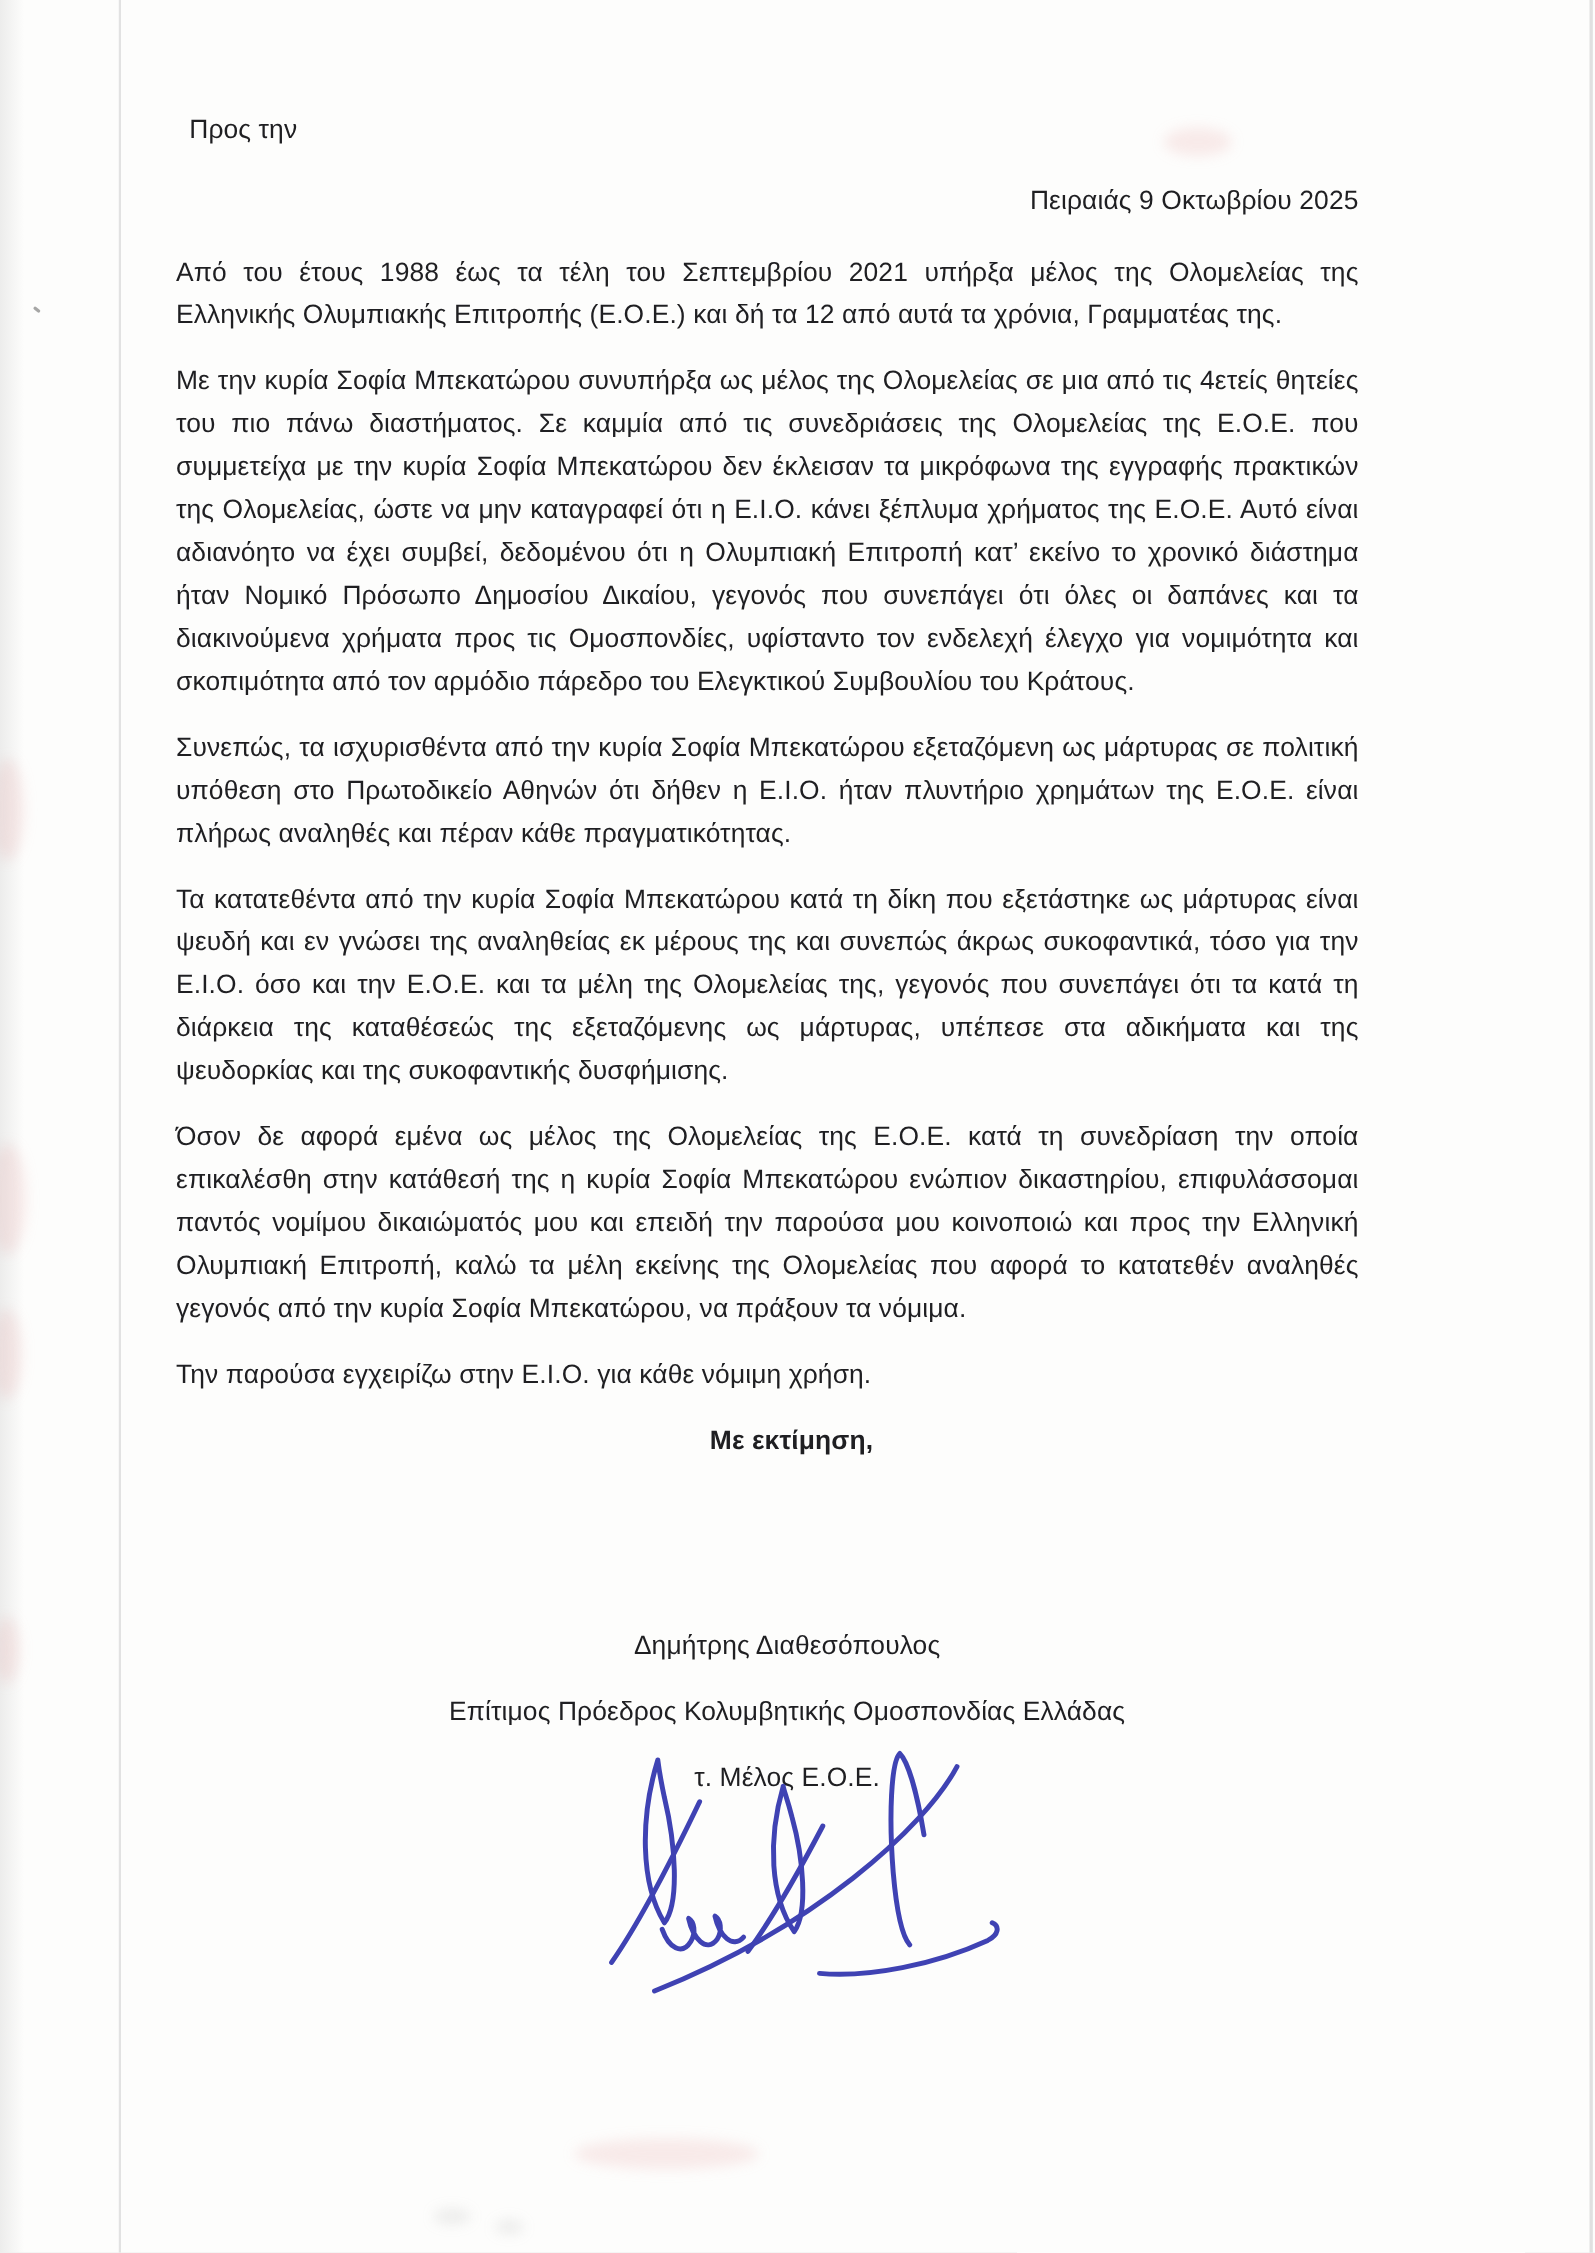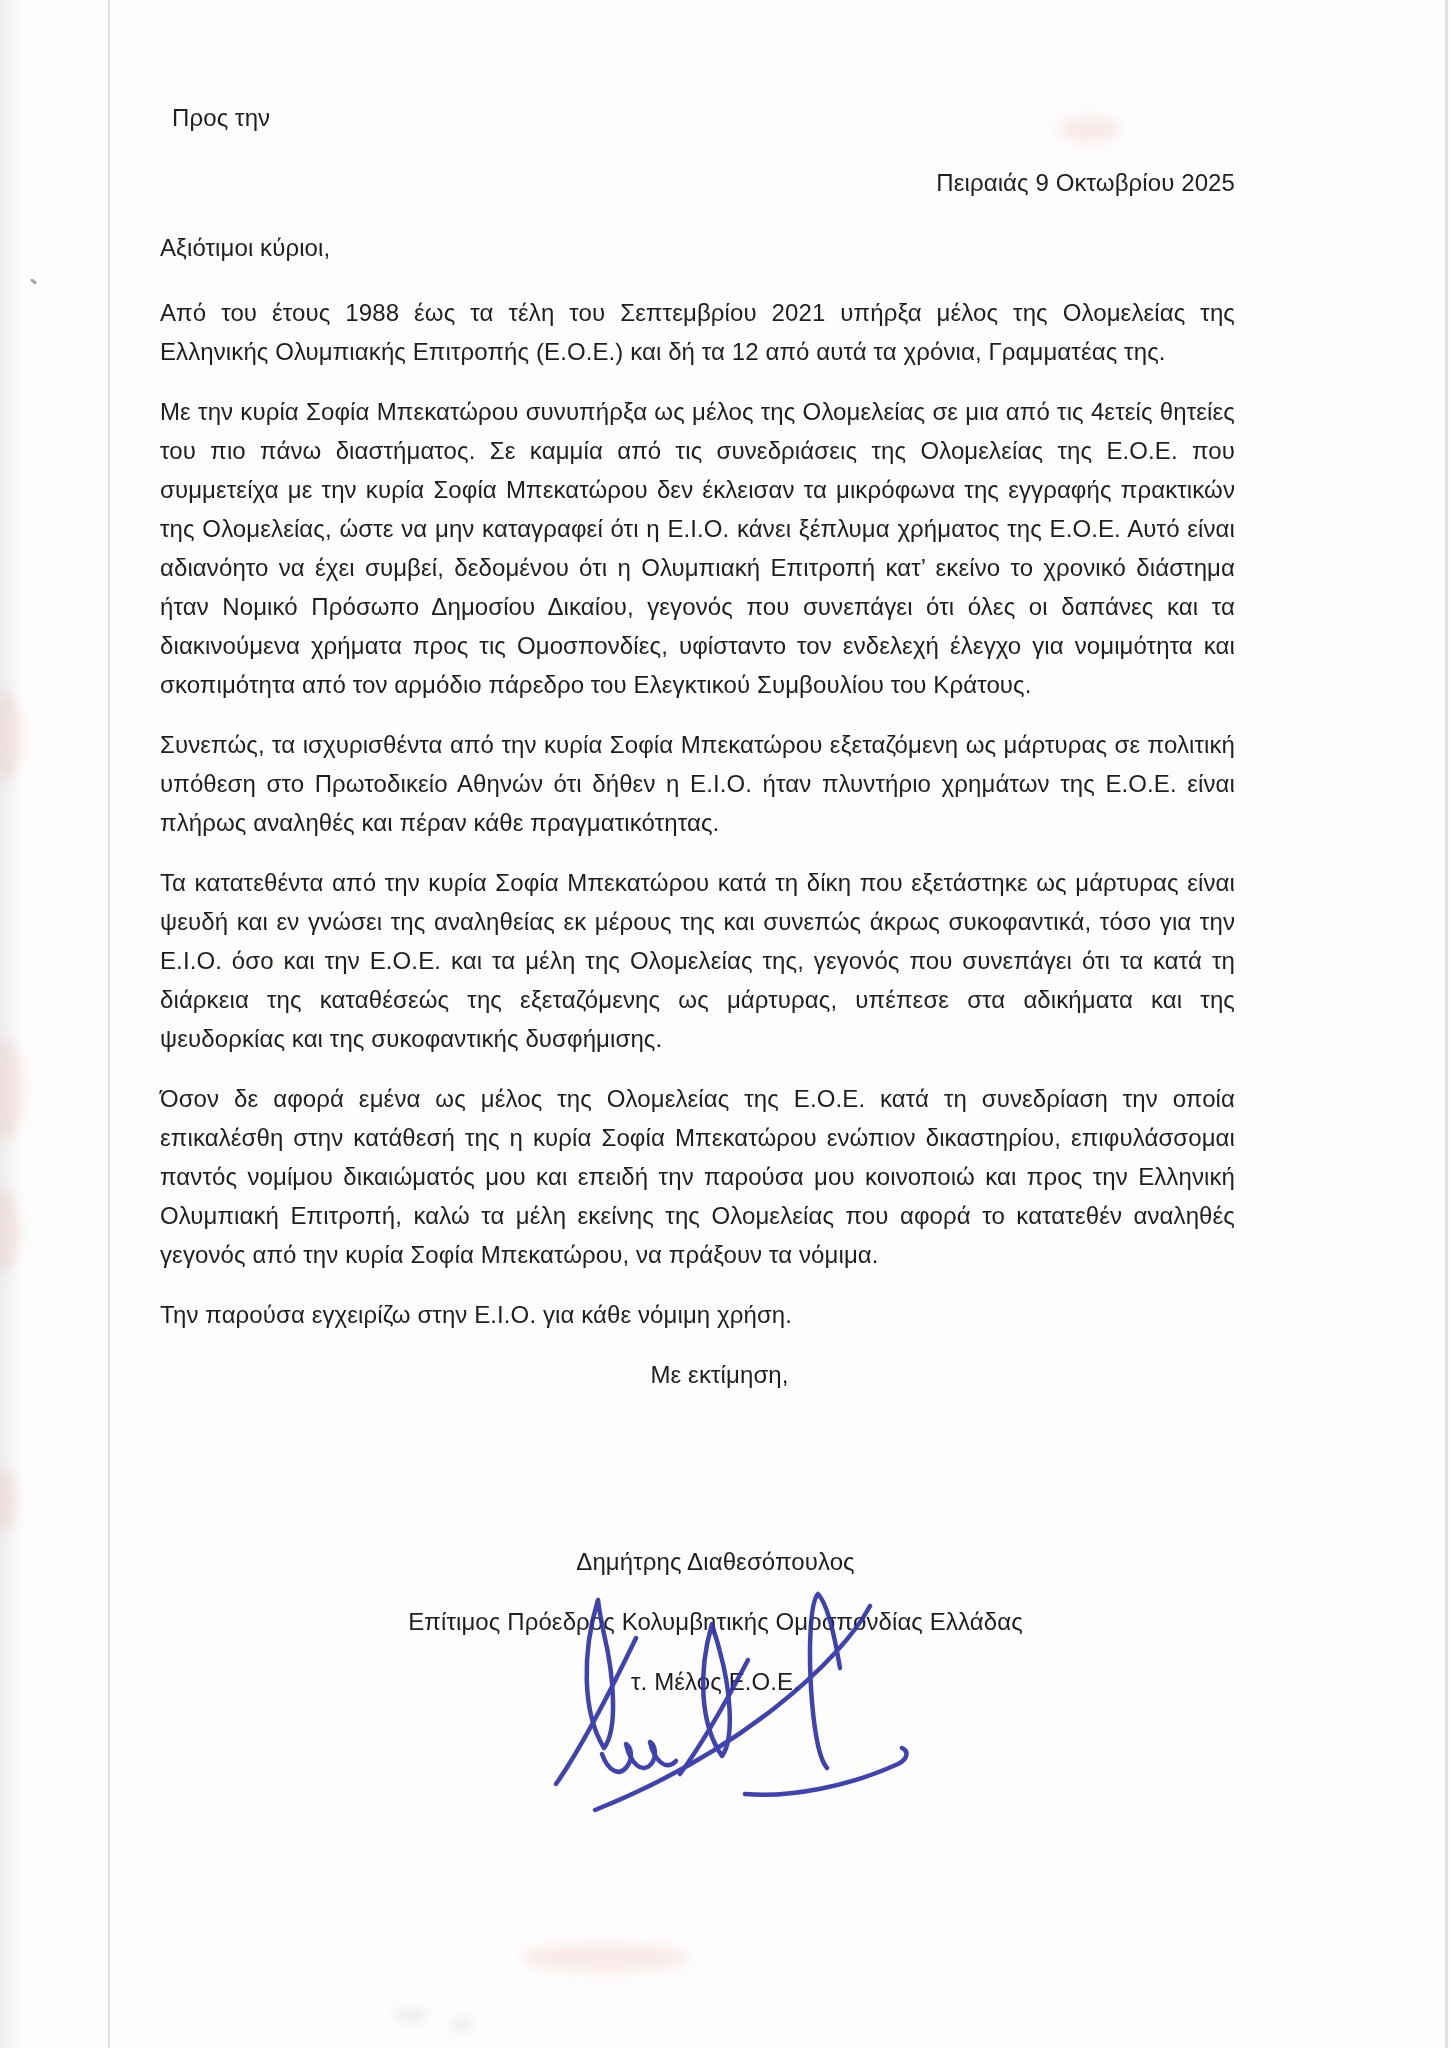--- a/index.html
+++ b/index.html
@@ -53,20 +53,21 @@
   .salutation { margin: 0 0 26px 0; }
   p.body-par {
     margin: 0 0 21px 0;
     text-align: justify;
   }
   p.body-par.indent { text-indent: 66px; }
   .closing {
     margin: 14px 0 0 0;
     text-align: center;
     transform: translateX(22px);
+    font-weight: bold;
   }
   .signoff {
     text-align: center;
     transform: translateX(18px);
   }
   .signoff .sig-name  { margin: 148px 0 0 0; }
   .signoff .sig-title { margin: 21px 0 0 0; }
   .signoff .sig-role  { margin: 21px 0 2px 0; }
 
   .signature-svg {
@@ -92,21 +93,20 @@
   <div class="smudge pink" style="left:-8px; top:1190px; width:28px; height:82px;"></div>
   <div class="smudge pink" style="left:-6px; top:1470px; width:24px; height:60px;"></div>
   <div class="smudge pink" style="left:1058px; top:116px; width:62px; height:26px;"></div>
   <div class="smudge pink" style="left:522px; top:1944px; width:168px; height:28px;"></div>
   <div class="smudge gray" style="left:394px; top:2008px; width:34px; height:14px;"></div>
   <div class="smudge gray" style="left:450px; top:2018px; width:26px; height:13px;"></div>
 
   <div class="content">
     <div class="recipient-line1">Προς την</div>
     <div class="date-line">Πειραιάς 9 Οκτωβρίου 2025</div>
-    <div class="salutation">Αξιότιμοι κύριοι,</div>
 
     <p class="body-par">Από του έτους 1988 έως τα τέλη του Σεπτεμβρίου 2021 υπήρξα μέλος της Ολομελείας της Ελληνικής Ολυμπιακής Επιτροπής (Ε.Ο.Ε.) και δή τα 12 από αυτά τα χρόνια, Γραμματέας της.</p>
     <p class="body-par">Με την κυρία Σοφία Μπεκατώρου συνυπήρξα ως μέλος της Ολομελείας σε μια από τις 4ετείς θητείες του πιο πάνω διαστήματος. Σε καμμία από τις συνεδριάσεις της Ολομελείας της Ε.Ο.Ε. που συμμετείχα με την κυρία Σοφία Μπεκατώρου δεν έκλεισαν τα μικρόφωνα της εγγραφής πρακτικών της Ολομελείας, ώστε να μην καταγραφεί ότι η Ε.Ι.Ο. κάνει ξέπλυμα χρήματος της Ε.Ο.Ε. Αυτό είναι αδιανόητο να έχει συμβεί, δεδομένου ότι η Ολυμπιακή Επιτροπή κατ’ εκείνο το χρονικό διάστημα ήταν Νομικό Πρόσωπο Δημοσίου Δικαίου, γεγονός που συνεπάγει ότι όλες οι δαπάνες και τα διακινούμενα χρήματα προς τις Ομοσπονδίες, υφίσταντο τον ενδελεχή έλεγχο για νομιμότητα και σκοπιμότητα από τον αρμόδιο πάρεδρο του Ελεγκτικού Συμβουλίου του Κράτους.</p>
     <p class="body-par">Συνεπώς, τα ισχυρισθέντα από την κυρία Σοφία Μπεκατώρου εξεταζόμενη ως μάρτυρας σε πολιτική υπόθεση στο Πρωτοδικείο Αθηνών ότι δήθεν η Ε.Ι.Ο. ήταν πλυντήριο χρημάτων της Ε.Ο.Ε. είναι πλήρως αναληθές και πέραν κάθε πραγματικότητας.</p>
     <p class="body-par">Τα κατατεθέντα από την κυρία Σοφία Μπεκατώρου κατά τη δίκη που εξετάστηκε ως μάρτυρας είναι ψευδή και εν γνώσει της αναληθείας εκ μέρους της και συνεπώς άκρως συκοφαντικά, τόσο για την Ε.Ι.Ο. όσο και την Ε.Ο.Ε. και τα μέλη της Ολομελείας της, γεγονός που συνεπάγει ότι τα κατά τη διάρκεια της καταθέσεώς της εξεταζόμενης ως μάρτυρας, υπέπεσε στα αδικήματα και της ψευδορκίας και της συκοφαντικής δυσφήμισης.</p>
     <p class="body-par">Όσον δε αφορά εμένα ως μέλος της Ολομελείας της Ε.Ο.Ε. κατά τη συνεδρίαση την οποία επικαλέσθη στην κατάθεσή της η κυρία Σοφία Μπεκατώρου ενώπιον δικαστηρίου, επιφυλάσσομαι παντός νομίμου δικαιώματός μου και επειδή την παρούσα μου κοινοποιώ και προς την Ελληνική Ολυμπιακή Επιτροπή, καλώ τα μέλη εκείνης της Ολομελείας που αφορά το κατατεθέν αναληθές γεγονός από την κυρία Σοφία Μπεκατώρου, να πράξουν τα νόμιμα.</p>
     <p class="body-par">Την παρούσα εγχειρίζω στην Ε.Ι.Ο. για κάθε νόμιμη χρήση.</p>
 
     <div class="closing">Με εκτίμηση,</div>
 

